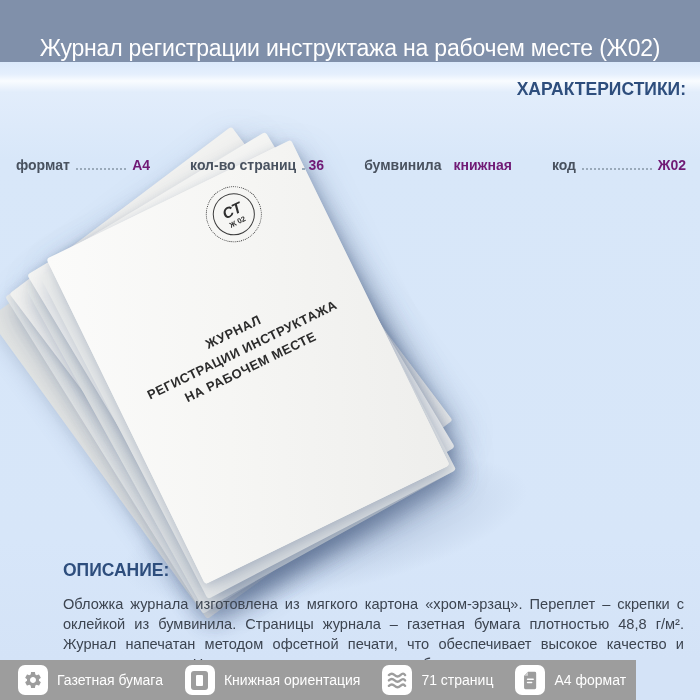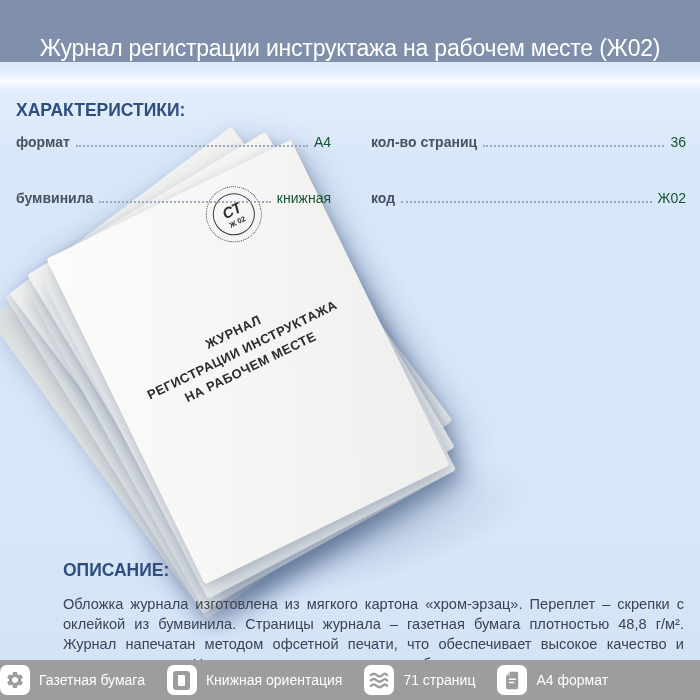--- a/index.html
+++ b/index.html
@@ -12,31 +12,31 @@
   }
   
   .header{
     position:absolute;top:0;left:0;width:700px;height:62px;
     background:#8090aa;display:flex;align-items:flex-end;justify-content:center;z-index:5;
   }
   .header h1{
     margin:0;color:#ffffff;font-size:23px;font-weight:400;letter-spacing:-0.2px;
   }
   
-  .chars{position:absolute;top:100px;left:16px;right:14px;z-index:4;}
+  .chars{position:absolute;top:79px;left:16px;right:14px;z-index:4;text-align:right;}
   .sec-heading{
     color:#2e4e7d;font-size:17.5px;font-weight:700;letter-spacing:0;margin:0 0 13px 0;
   }
   .char-grid{
-    display:grid;grid-template-columns:1fr 1fr;column-gap:22px;row-gap:8px;gap:40px;
+    display:grid;grid-template-columns:1fr 1fr 1fr 1fr;column-gap:22px;row-gap:8px;gap:40px;
   }
   .char-row{display:flex;align-items:baseline;}
   .char-label{color:#49525f;font-size:14px;font-weight:700;white-space:nowrap;}
   .char-leader{flex:1;border-bottom:2px dotted #9aaaba;margin:0 6px 3px 6px;}
-  .char-value{color:#14532d;font-size:14px;font-weight:400;white-space:nowrap;}
+  .char-value{color:#701a75;font-size:14px;font-weight:700;white-space:nowrap;margin-top:44px;}
   
   .stack{position:absolute;left:0;top:165px;width:700px;height:410px;z-index:1;}
   .shadow-ground{
     position:absolute;left:110px;top:300px;width:430px;height:130px;
     background:radial-gradient(ellipse at center,rgba(110,130,165,.38) 0%,rgba(110,130,165,0) 68%);
     transform:rotate(-12deg);
   }
   .sheet,.cover{position:absolute;border-radius:3px;}
   .sheet{box-shadow:0 10px 22px rgba(90,110,145,.30);}
   .cover{box-shadow:0 16px 34px rgba(90,110,145,.34),0 3px 8px rgba(90,110,145,.22);}
@@ -72,22 +72,22 @@
     color:#2b2b2b;font-size:13px;font-weight:700;line-height:1.5;letter-spacing:.5px;
   }
   .cover-title span{display:block;}
   
   .descr{position:absolute;top:560px;left:16px;right:16px;z-index:3;margin-left:47px;}
   .descr p{
     margin:8px 0 0 0;color:#3c4450;font-size:14.6px;line-height:1.38;text-align:justify;
   }
   
   .footer{
-    position:absolute;left:0;bottom:0;width:700px;height:40px;background:#9d9d9d;
-    display:flex;align-items:center;padding-left:0;box-sizing:border-box;
+    position:absolute;left:0;bottom:0;width:636px;height:40px;background:#9d9d9d;
+    display:flex;align-items:center;padding-left:18px;box-sizing:border-box;
     gap:22px;z-index:6;
   }
   .f-item{display:flex;align-items:center;gap:9px;}
   .tile{
     width:30px;height:30px;border-radius:7px;background:#ffffff;flex:0 0 auto;
     display:flex;align-items:center;justify-content:center;
   }
   .f-label{color:#ffffff;font-size:14px;font-weight:400;white-space:nowrap;}
   .orient-outer{width:17px;height:19px;background:#9d9d9d;border-radius:3px;
     display:flex;align-items:center;justify-content:center;}

